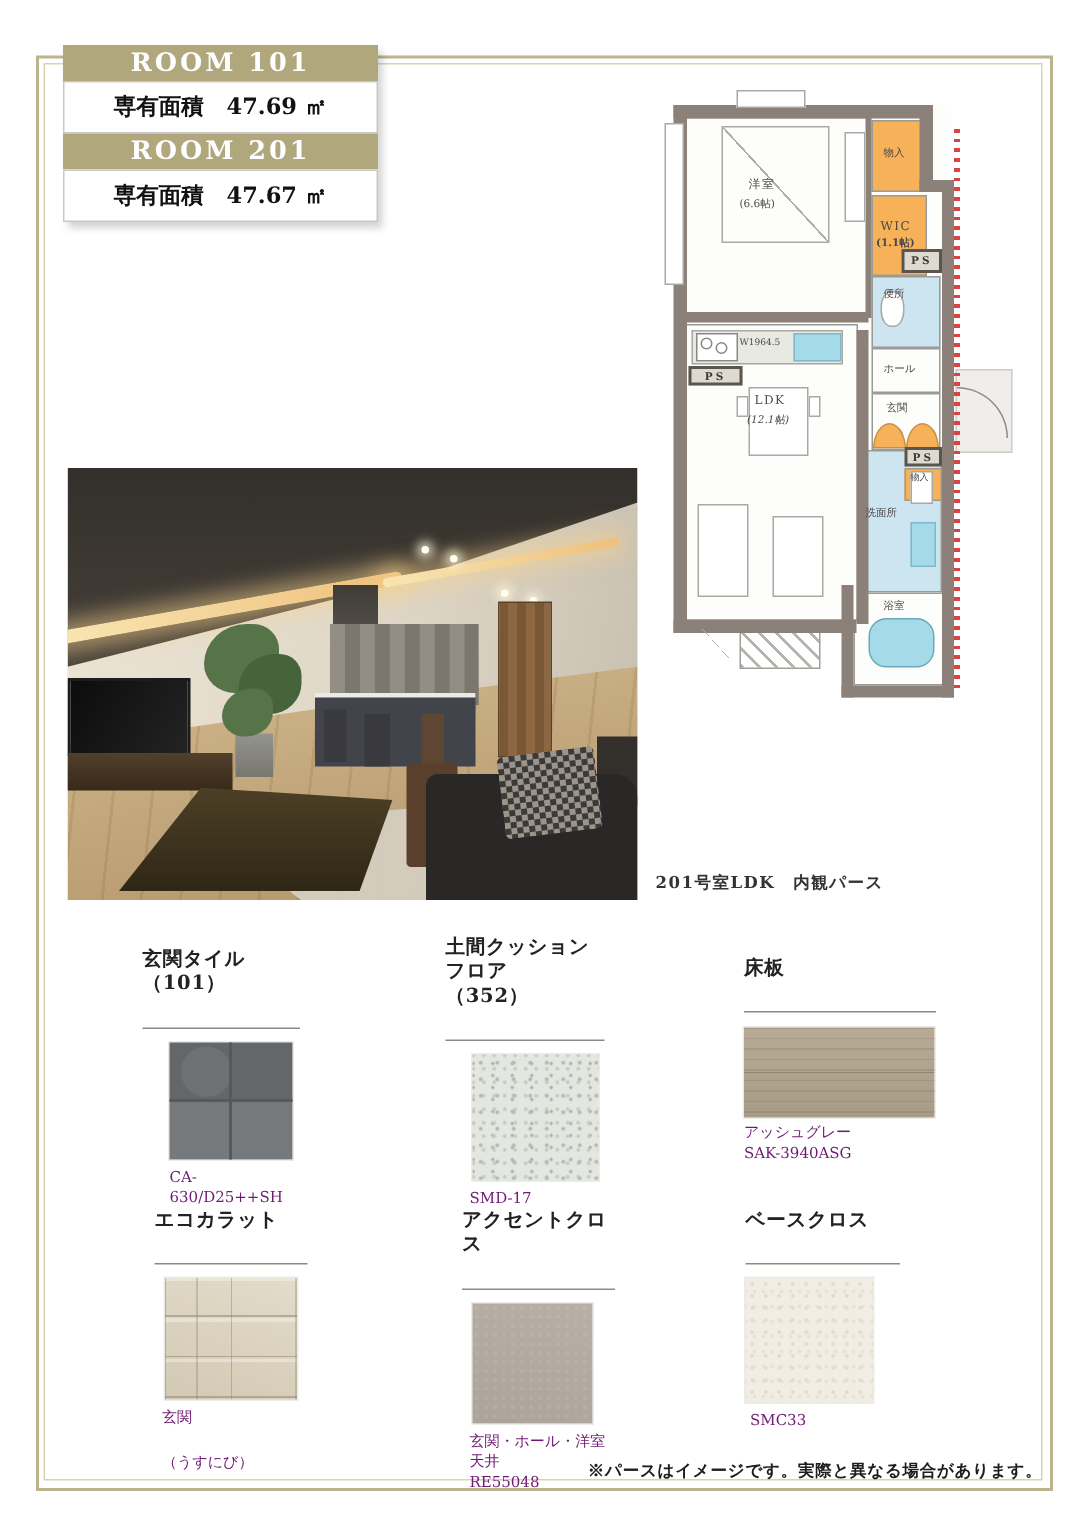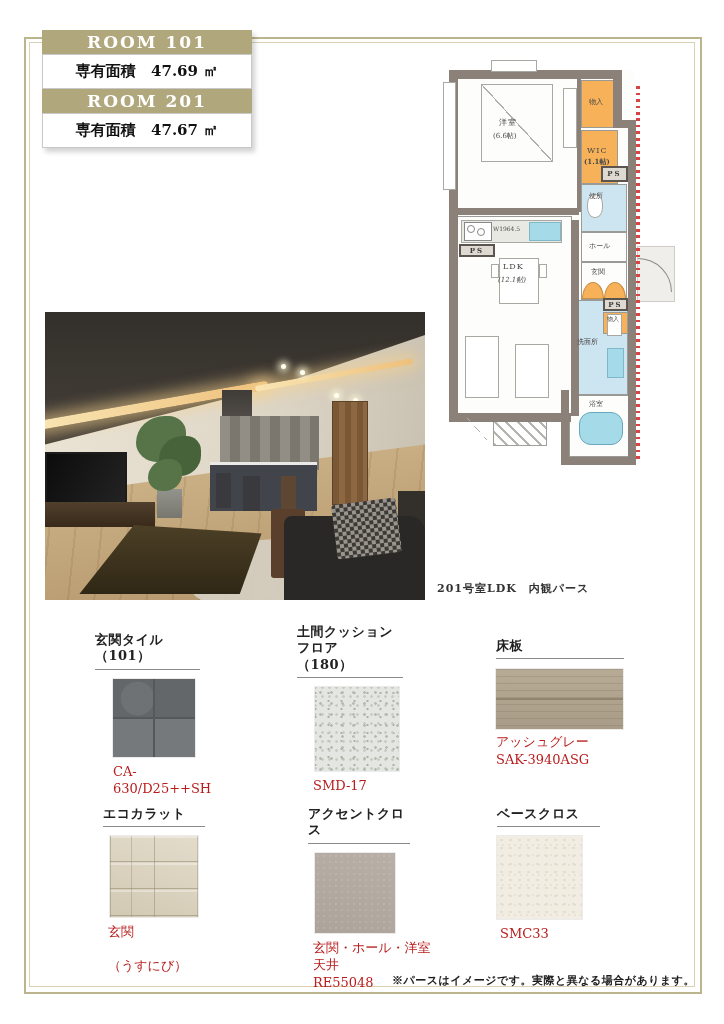--- a/index.html
+++ b/index.html
@@ -86,22 +86,22 @@
   .ph-sofa{left:63%;top:71%;width:37%;height:29%;background:#2a2826;border-radius:8px 16px 0 0;}
   .ph-sofa-frame{left:59.5%;top:68.5%;width:9%;height:24%;background:#5a3f2c;border-radius:3px;}
   .ph-cushion{left:76%;top:65.5%;width:17%;height:19%;border-radius:4px;transform:rotate(-7deg);
     background:conic-gradient(#9a948c 0 25%,#3c3a36 0 50%,#9a948c 0 75%,#3c3a36 0);
     background-size:8px 8px;}
   .ph-chair2{left:93%;top:62%;width:7%;height:16%;background:#33302c;}
   .photo-caption{position:absolute;left:437px;top:581px;font-size:11px;color:#333;letter-spacing:1px;font-weight:bold;}
   
   .mat{position:absolute;font-family:"DejaVu Serif","Liberation Serif",serif;}
   .mat-title{font-size:13px;font-weight:bold;color:#222;letter-spacing:.5px;line-height:1.25;
-             padding-bottom:4px;border-bottom:1px solid #8a8a86;}
-  .mat-cap{font-size:13px;color:#b91c1c;margin-top:6px;line-height:1.35;}
+             padding-bottom:20px;border-bottom:1px solid #8a8a86;}
+  .mat-cap{font-size:10px;color:#701a75;margin-top:6px;line-height:1.35;}
   .sw{margin-top:9px;box-shadow:0 0 0 1px rgba(0,0,0,.08);}
   .sw-tile{width:82px;height:78px;margin-left:18px;
     background-image:
       linear-gradient(90deg,rgba(0,0,0,0) 0 calc(50% - 1px),#55595c calc(50% - 1px) calc(50% + 1px),rgba(0,0,0,0) calc(50% + 1px)),
       linear-gradient(180deg,rgba(0,0,0,0) 0 calc(50% - 1px),#55595c calc(50% - 1px) calc(50% + 1px),rgba(0,0,0,0) calc(50% + 1px)),
       radial-gradient(circle at 30% 25%,rgba(255,255,255,.07) 0 20%,rgba(0,0,0,0) 21%),
       linear-gradient(180deg,#63676a 0 50%,#75797c 50% 100%);}
   .sw-speckle{width:84px;height:84px;margin-left:18px;background-color:#e4e7e1;
     background-image:
       radial-gradient(circle,#b6bbb1 0 1px,rgba(0,0,0,0) 1.6px),
@@ -261,21 +261,21 @@
   </div>
   <div class="photo-caption">201号室LDK　内観パース</div>
 
   <div class="mat" style="left:95px;top:632px;width:105px;">
     <div class="mat-title">玄関タイル（101）</div>
     <div class="sw sw-tile"></div>
     <div class="mat-cap" style="margin-left:18px;">CA-630/D25++SH</div>
   </div>
   <div class="mat" style="left:297px;top:624px;width:106px;">
     <div class="mat-title" style="border-bottom:none;padding-bottom:0;">土間クッションフロア</div>
-    <div class="mat-title">（180）</div>
+    <div class="mat-title">（352）</div>
     <div class="sw sw-speckle"></div>
     <div class="mat-cap" style="margin-left:16px;">SMD-17</div>
   </div>
   <div class="mat" style="left:496px;top:638px;width:128px;">
     <div class="mat-title">床板</div>
     <div class="sw sw-wood"></div>
     <div class="mat-cap" style="margin-top:4px;margin-bottom:0;">アッシュグレー</div>
     <div class="mat-cap" style="margin-top:0;">SAK-3940ASG</div>
   </div>
 

